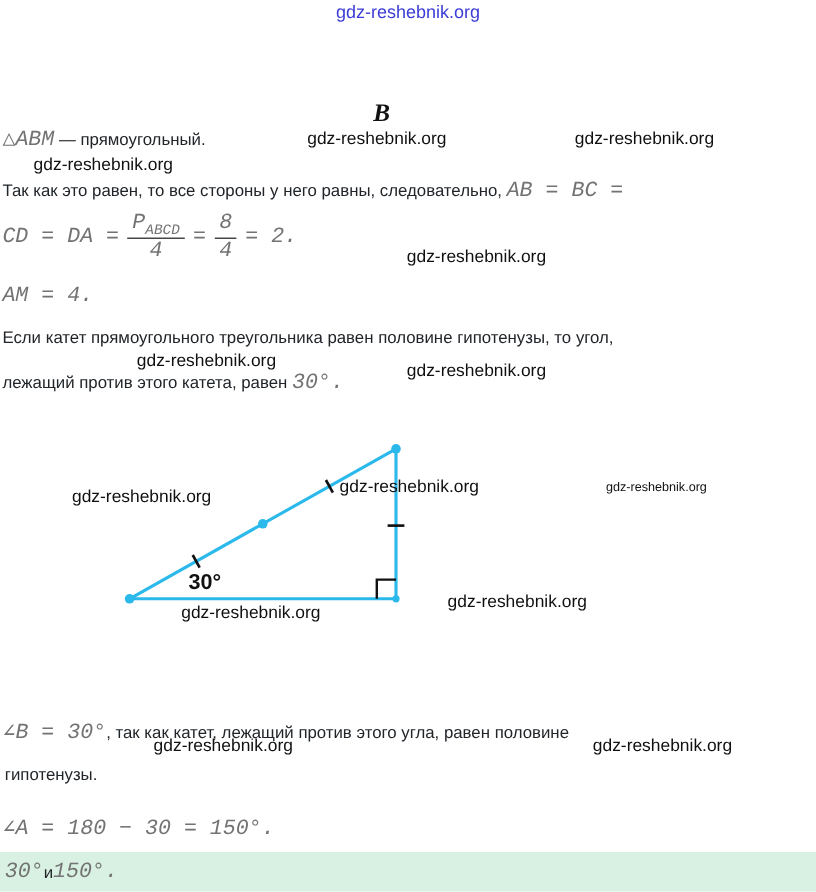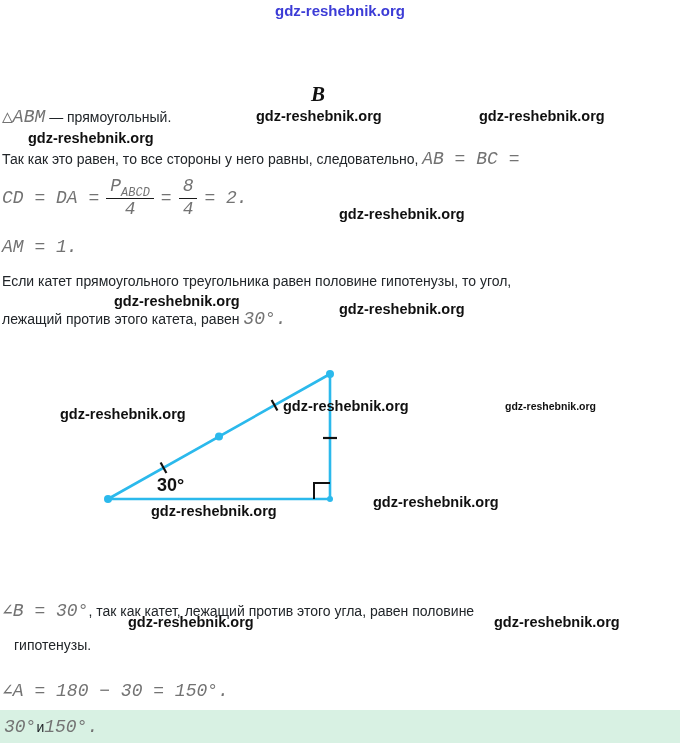--- a/index.html
+++ b/index.html
@@ -14,21 +14,21 @@
   }
   .abs { position: absolute; white-space: nowrap; }
   .t { font-size: 14px; color: #212529; }
   .m {
     font-family: Liberation Mono, monospace;
     font-style: italic;
     font-size: 18px;
     color: #737373;
   }
   .wm {
-    font-weight: 700;
+    font-weight: 400;
     font-size: 14.5px;
     color: #101010;
   }
   .wm-top {
     color: #3c3cd6;
     font-size: 15px;
   }
   .wm-sm { font-size: 10.5px; }
   .partial-b {
     font-family: "Liberation Serif", serif;
@@ -85,21 +85,21 @@
   </span>
   <span class="m">=</span>
   <span class="frac m">
     <span class="num">8</span>
     <span class="den">4</span>
   </span>
   <span class="m">= 2.</span>
 </div>
 <div class="abs wm" style="left:339px; top:206px;">gdz-reshebnik.org</div>
 
-<div class="abs m" style="left:2px; top:237px;">AM = 1.</div>
+<div class="abs m" style="left:2px; top:237px;">AM = 4.</div>
 
 <div class="abs t" style="left:2px; top:273px;">Если катет прямоугольного треугольника равен половине гипотенузы, то угол,</div>
 <div class="abs wm" style="left:114px; top:293px;">gdz-reshebnik.org</div>
 <div class="abs wm" style="left:339px; top:301px;">gdz-reshebnik.org</div>
 <div class="abs" style="left:2px; top:309px;">
   <span class="t">лежащий против этого катета, равен </span><span class="m">30°.</span>
 </div>
 
 <svg class="abs" style="left:0; top:360px;" width="680" height="155">
   <path d="M108,139 L330,14 L330,139 Z" fill="none" stroke="#2bb9ec" stroke-width="2.6" stroke-linejoin="round"></path>
@@ -117,20 +117,20 @@
 <div class="abs wm" style="left:283px; top:398px;">gdz-reshebnik.org</div>
 <div class="abs wm wm-sm" style="left:505px; top:400px; color:#101010;">gdz-reshebnik.org</div>
 <div class="abs wm" style="left:151px; top:503px;">gdz-reshebnik.org</div>
 <div class="abs wm" style="left:373px; top:494px;">gdz-reshebnik.org</div>
 
 <div class="abs" style="left:2px; top:599px;">
   <span class="m">∠B = 30°</span><span class="t">, так как катет, лежащий против этого угла, равен половине</span>
 </div>
 <div class="abs wm" style="left:128px; top:614px;">gdz-reshebnik.org</div>
 <div class="abs wm" style="left:494px; top:614px;">gdz-reshebnik.org</div>
-<div class="abs t" style="left:14px; top:637px;">гипотенузы.</div>
+<div class="abs t" style="left:4px; top:637px;">гипотенузы.</div>
 <div class="abs m" style="left:2px; top:679px;">∠A = 180 − 30 = 150°.</div>
 
 <div class="answer-bar">
   <span class="m">30°</span>
     <span class="t"> и </span>
     <span class="m">150°.</span>
 </div>
 
 </body></html>

